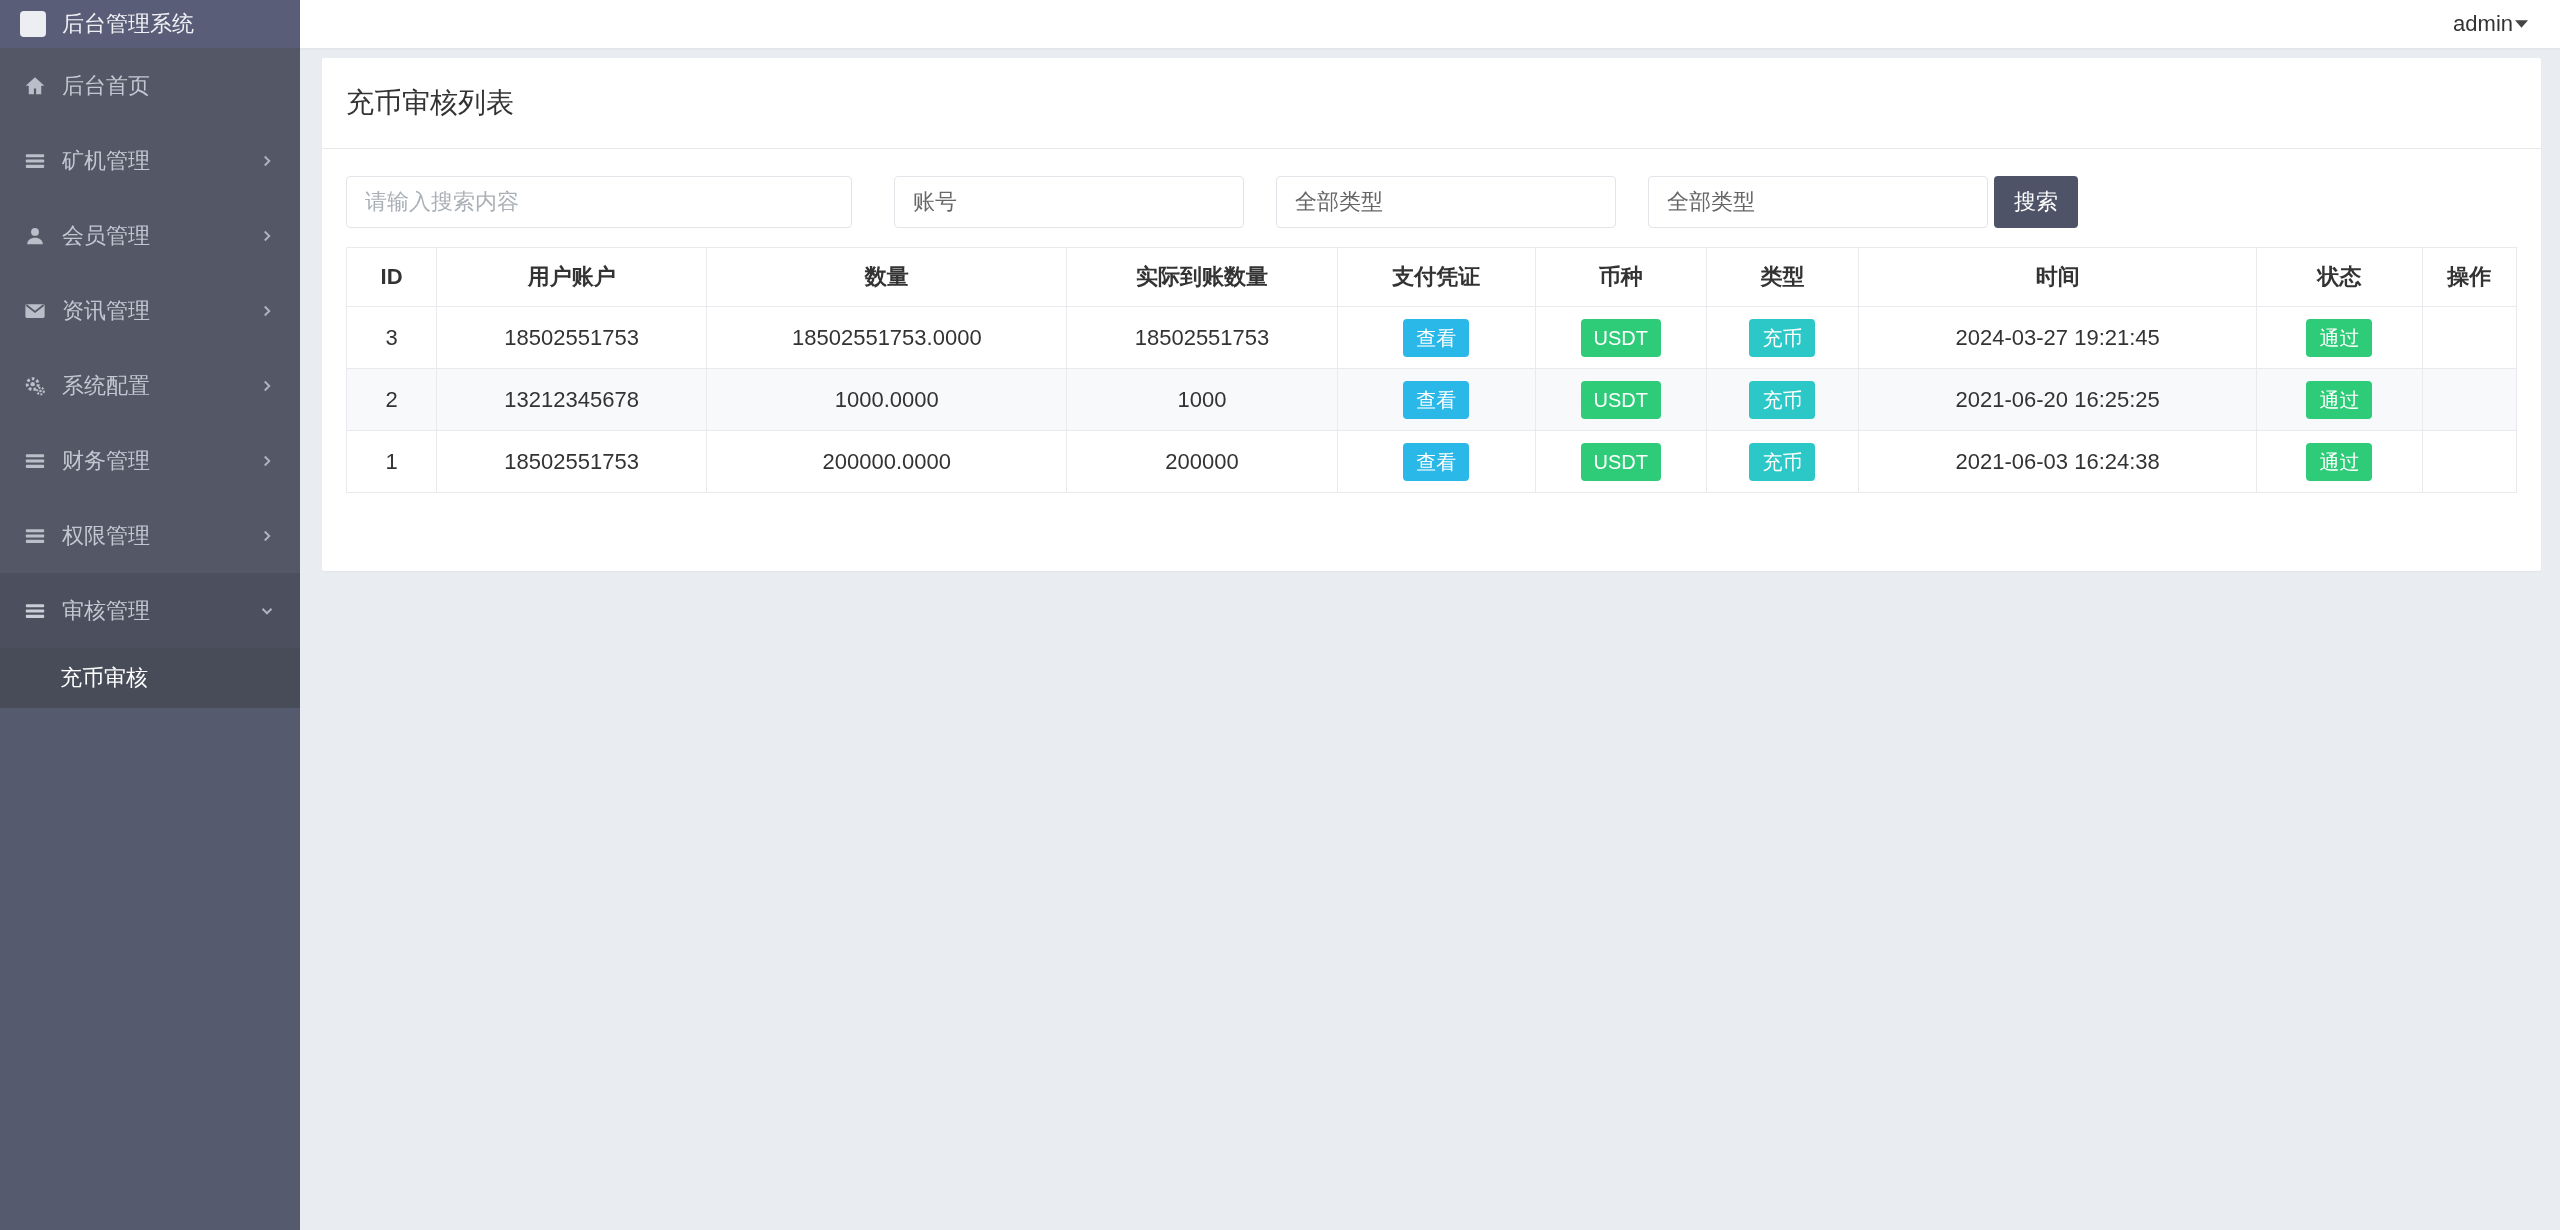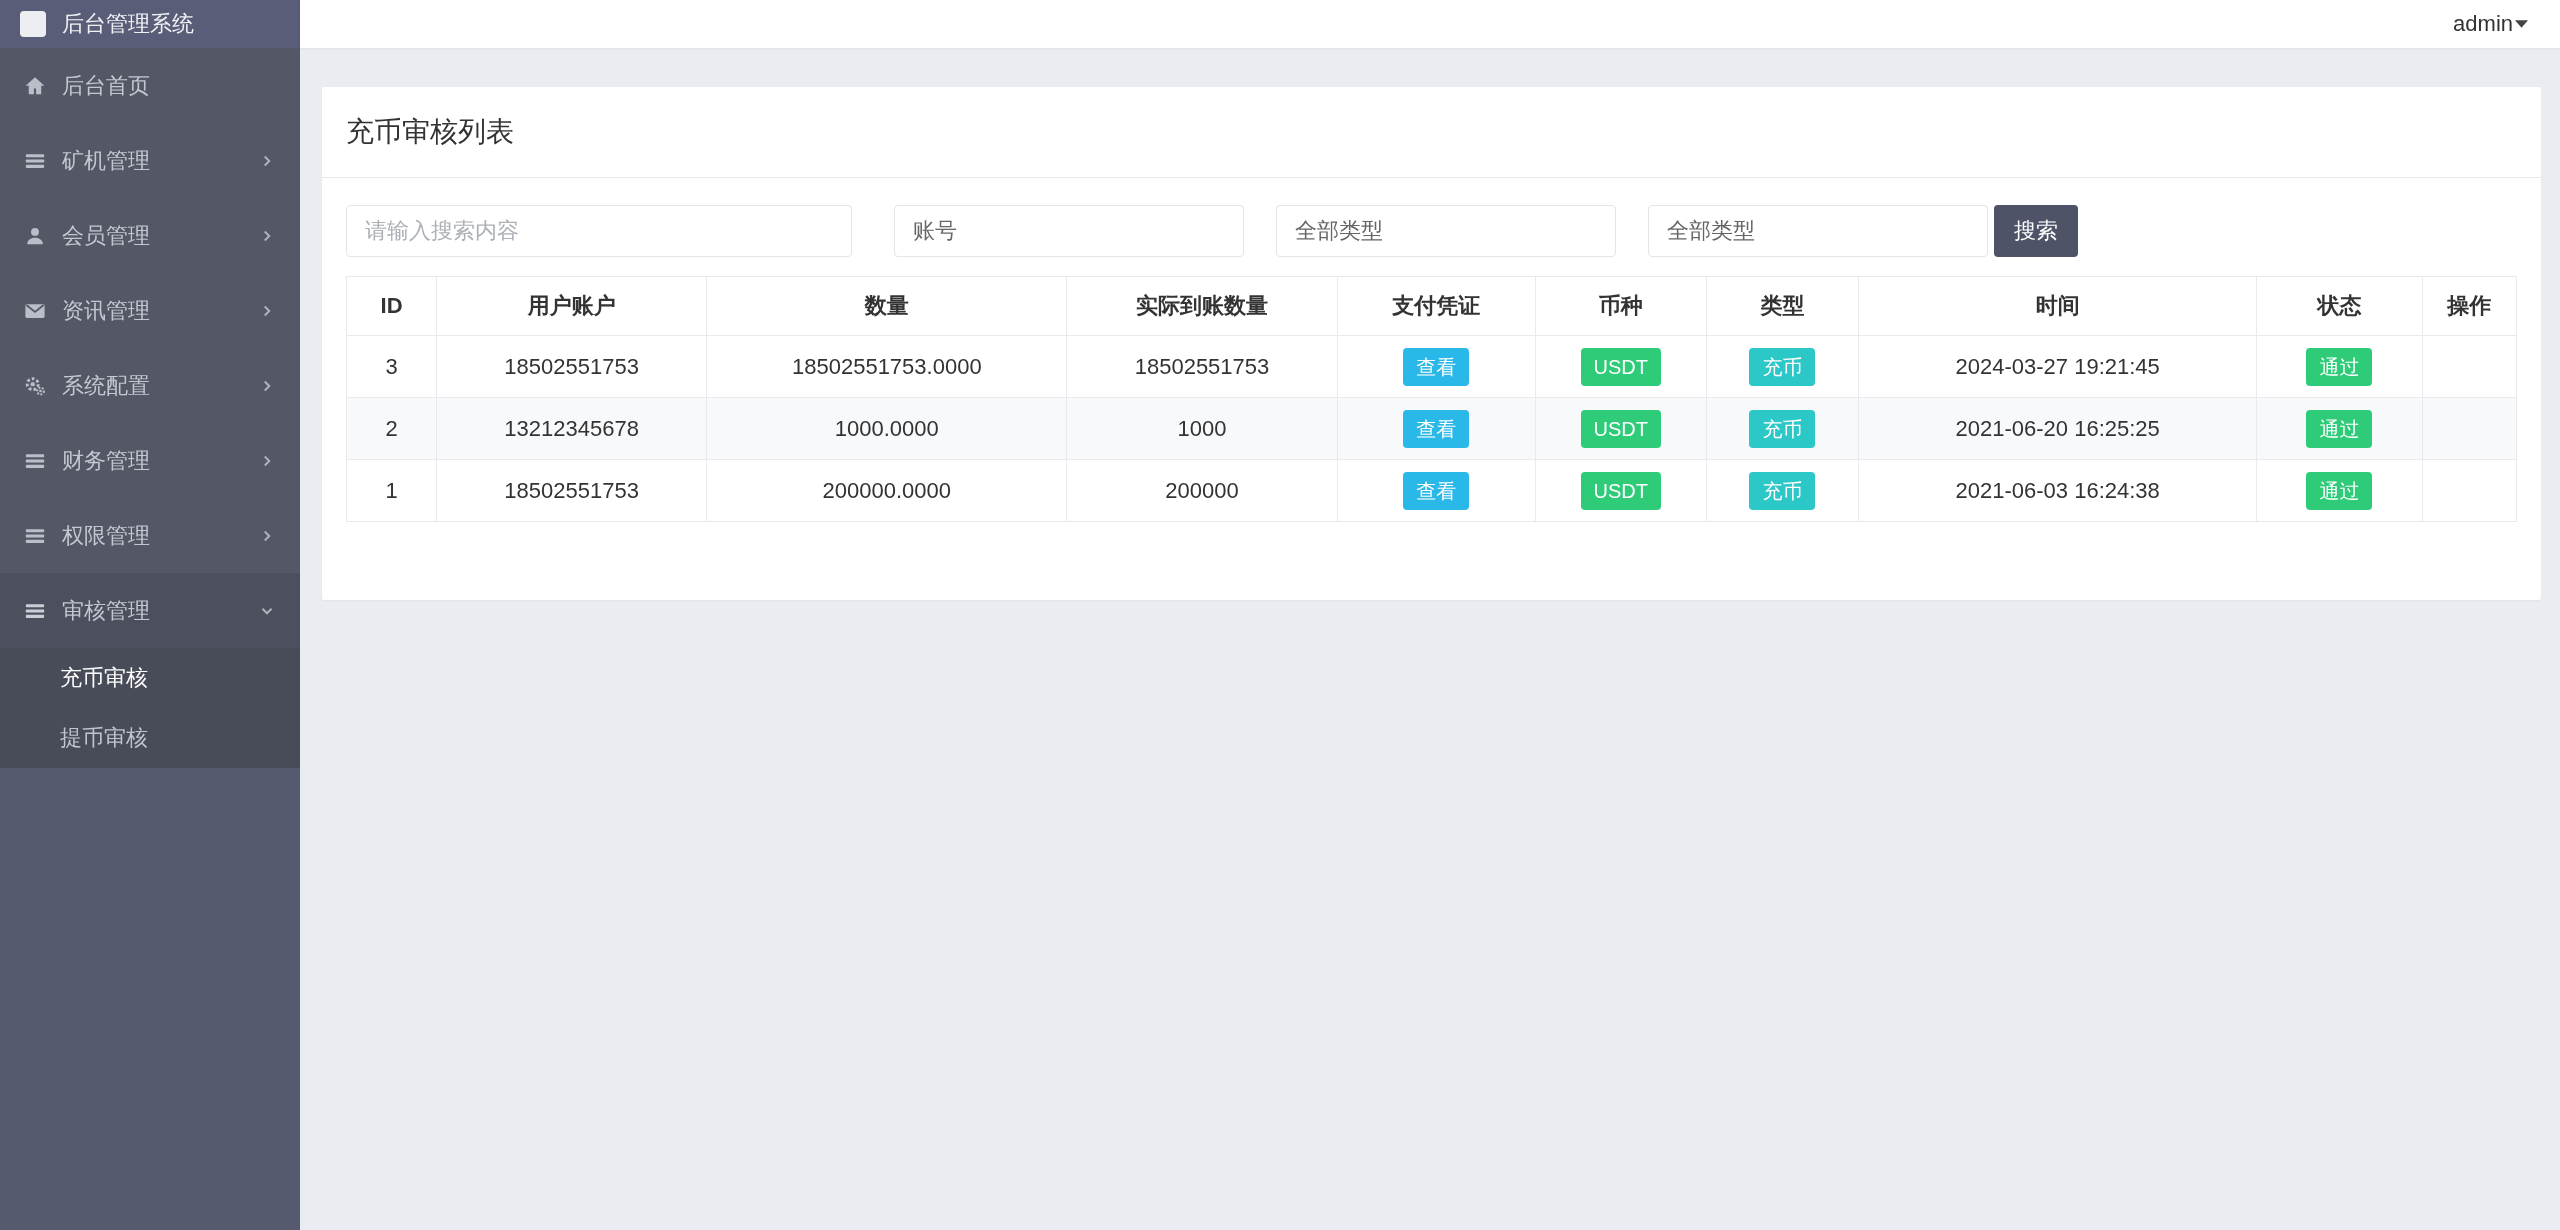--- a/index.html
+++ b/index.html
@@ -46,21 +46,21 @@
   .submenu-item.active{color:#ffffff;}
   .sidebar-fill{flex:1;background:var(--sidebar-lower-bg);}
 
   
   .main{flex:1;display:flex;flex-direction:column;min-width:0;}
   .topbar{
     height:48px;background:#ffffff;display:flex;align-items:center;justify-content:flex-end;
     padding-right:32px;box-shadow:0 1px 3px rgba(0,0,0,0.05);position:relative;z-index:2;
   }
   .topbar-user{display:flex;align-items:center;gap:2px;cursor:pointer;color:#333;font-size:22px;}
-  .content{flex:1;padding:39px 19px 0 22px;background:var(--content-bg);overflow:hidden;}
+  .content{flex:1;padding:10px 19px 0 22px;background:var(--content-bg);overflow:hidden;}
   .card{
     background:#ffffff;border-radius:2px;box-shadow:0 1px 2px rgba(0,0,0,0.04);
     padding:0 24px 78px 24px;
   }
   .card-title{font-size:28px;color:#333;padding:25px 0;line-height:40px;}
   .card-divider{height:1px;background:#e8e8e8;margin:0 -24px;}
 
   
   .toolbar{display:flex;align-items:center;padding-top:27px;margin-bottom:19px;}
   .tb-input,.tb-select{
@@ -236,23 +236,20 @@
         <span>
           <svg width="18" height="18" viewBox="0 0 24 24">
               <polyline points="6 9 12 15 18 9" fill="none" stroke="#aeb3bd" stroke-width="2.6"></polyline>
             </svg>
         </span>
       </div>
 
       <div class="submenu">
         <div class="submenu-item active">
           <span>充币审核</span>
-        </div>
-        <div class="submenu-item">
-          <span>提币审核</span>
         </div>
       </div>
     </nav>
 
     <div class="sidebar-fill"></div>
   </aside>
 
   <div class="main">
 
     <header class="topbar">

